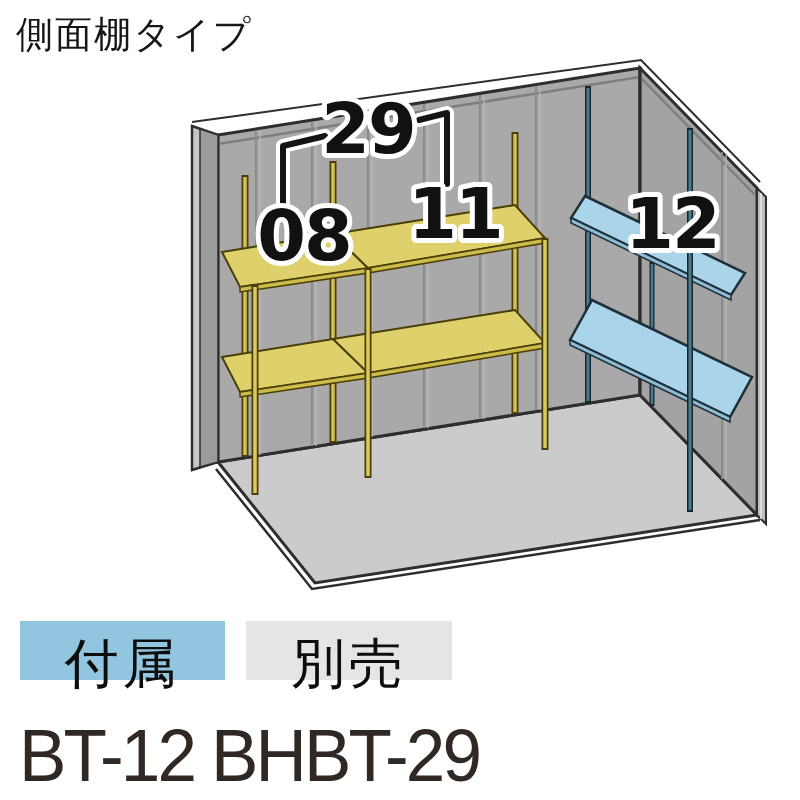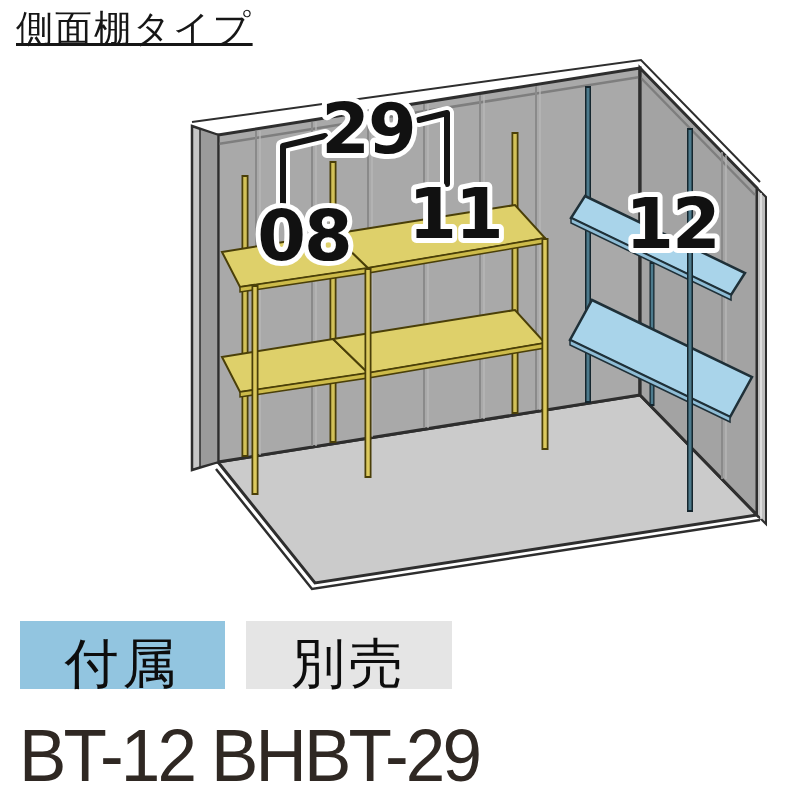--- a/index.html
+++ b/index.html
@@ -2,26 +2,26 @@
 <html><head>
 <meta charset="utf-8">
 <style>
   html,body{margin:0;padding:0;background:#ffffff;}
   #stage{
     position:relative;width:800px;height:800px;background:#ffffff;overflow:hidden;
     font-family:"Liberation Sans","DejaVu Sans",sans-serif;
   }
   #scene{position:absolute;left:0;top:0;}
   .page-title{
-    position:absolute;left:16px;top:4px;
-    font-size:37px;color:#161616;letter-spacing:2px;font-weight:400;text-decoration:underline;
+    position:absolute;left:16px;top:10px;
+    font-size:37px;color:#161616;letter-spacing:2px;font-weight:400;
   }
   .legend{position:absolute;left:0;top:0;width:800px;height:800px;pointer-events:none;}
   .badge{
-    position:absolute;top:621px;height:68px;line-height:85px;
+    position:absolute;top:621px;height:59px;line-height:85px;
     text-align:center;font-size:54px;font-weight:500;color:#0d0d0d;letter-spacing:4px;
   }
   .badge-included{left:20px;width:205px;background:#92c5e0;}
   .badge-optional{left:246px;width:206px;background:#e5e5e5;}
   .model-text{
     position:absolute;left:19px;top:713px;
     font-size:74px;color:#2f2823;letter-spacing:-3px;font-weight:400;
     transform:scaleX(0.96);transform-origin:left top;white-space:nowrap;
   }
   .shed-label{

